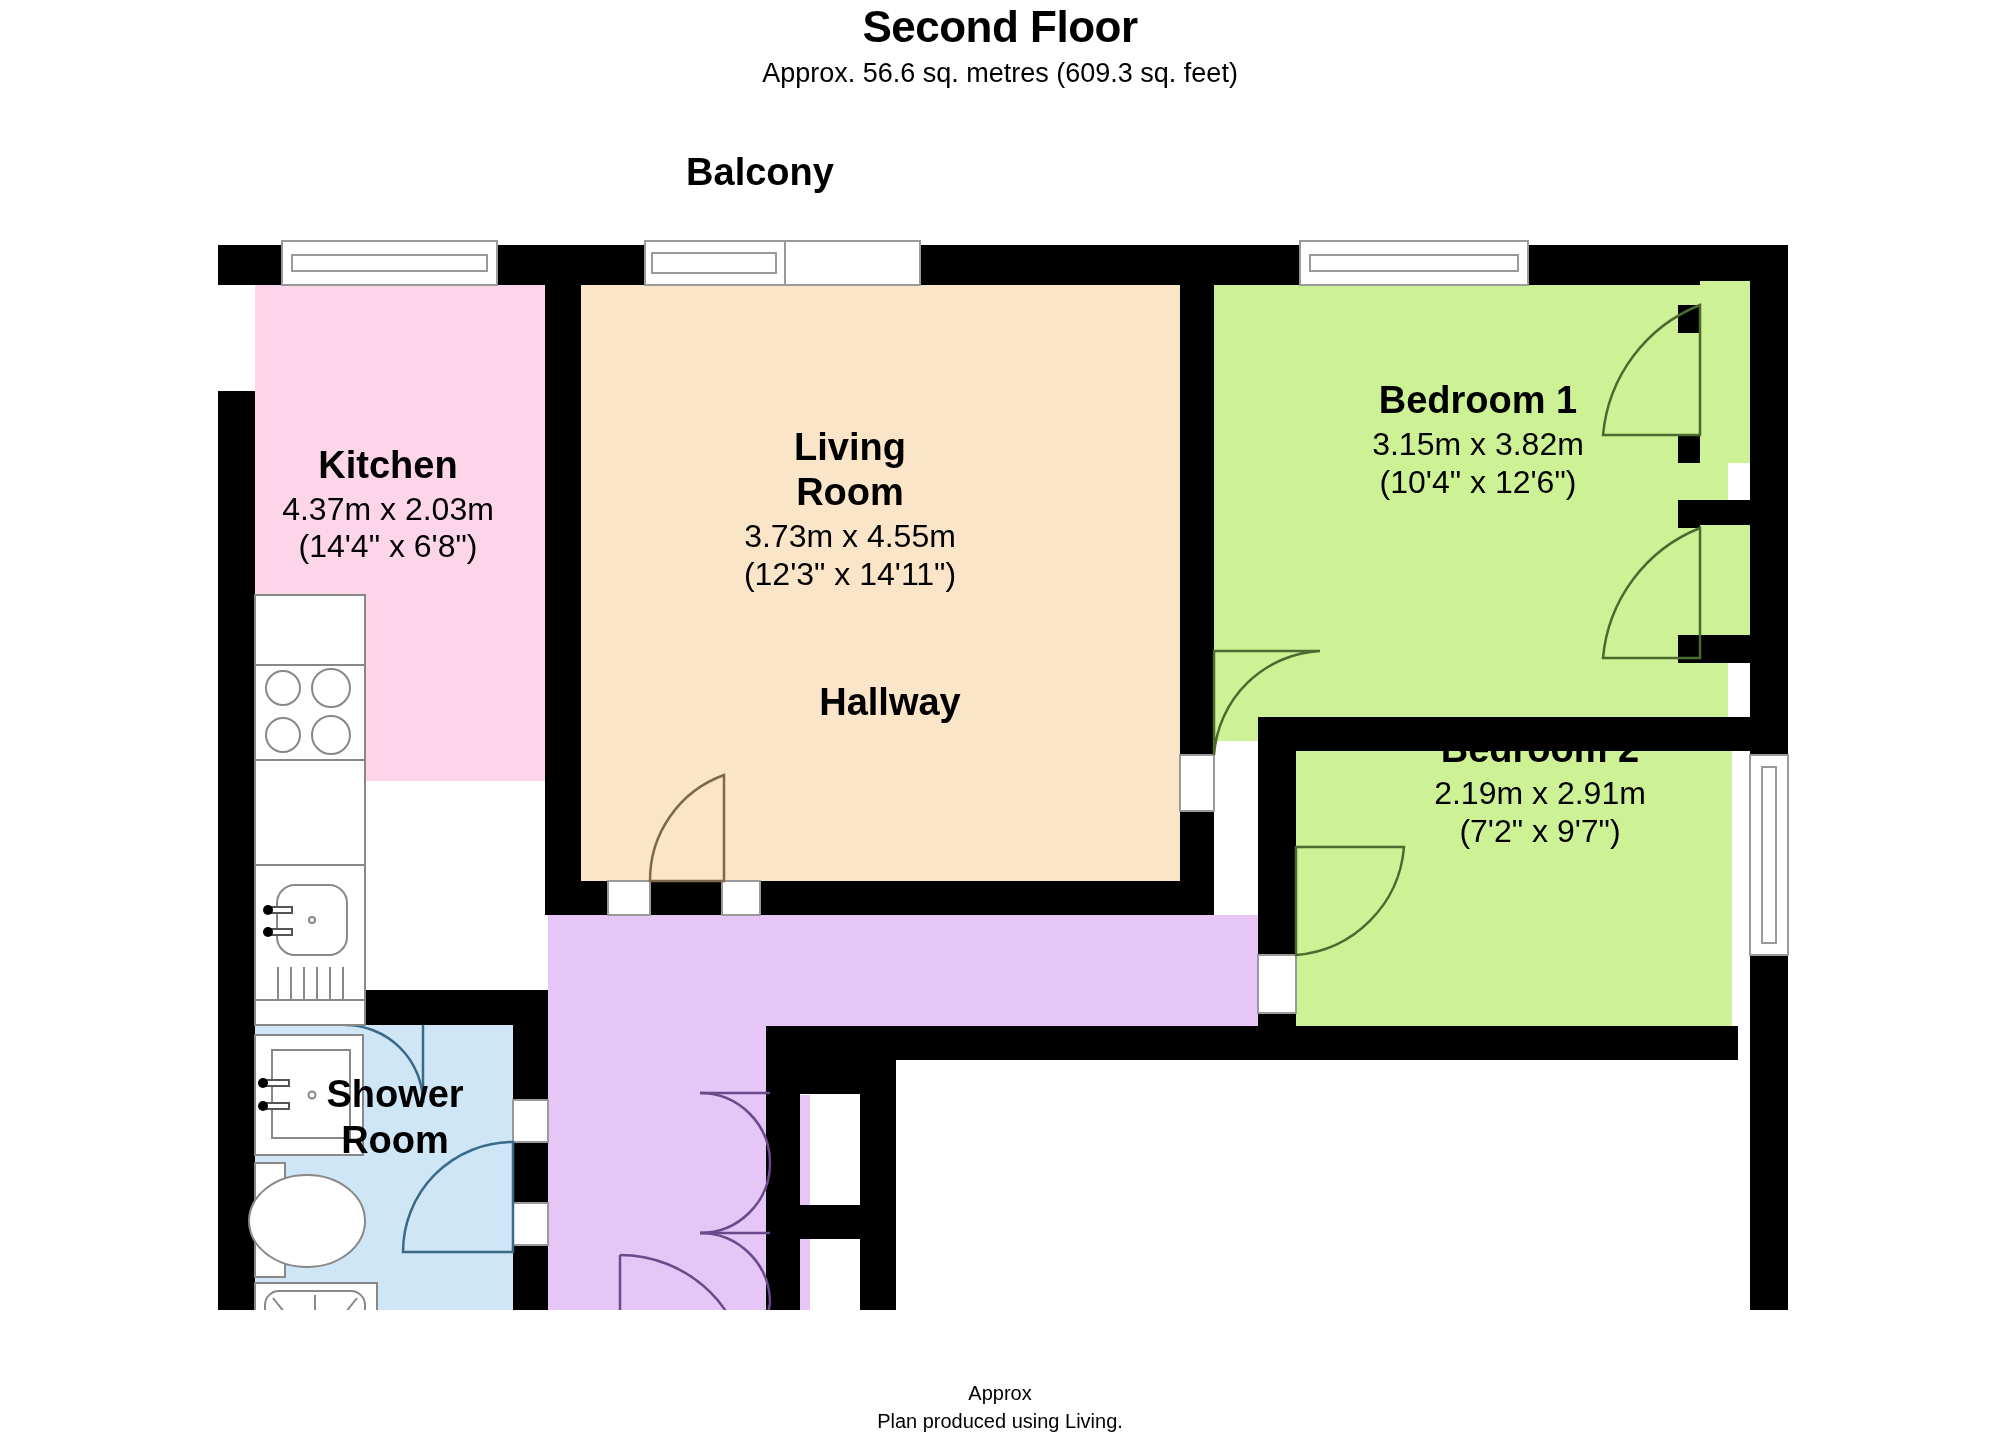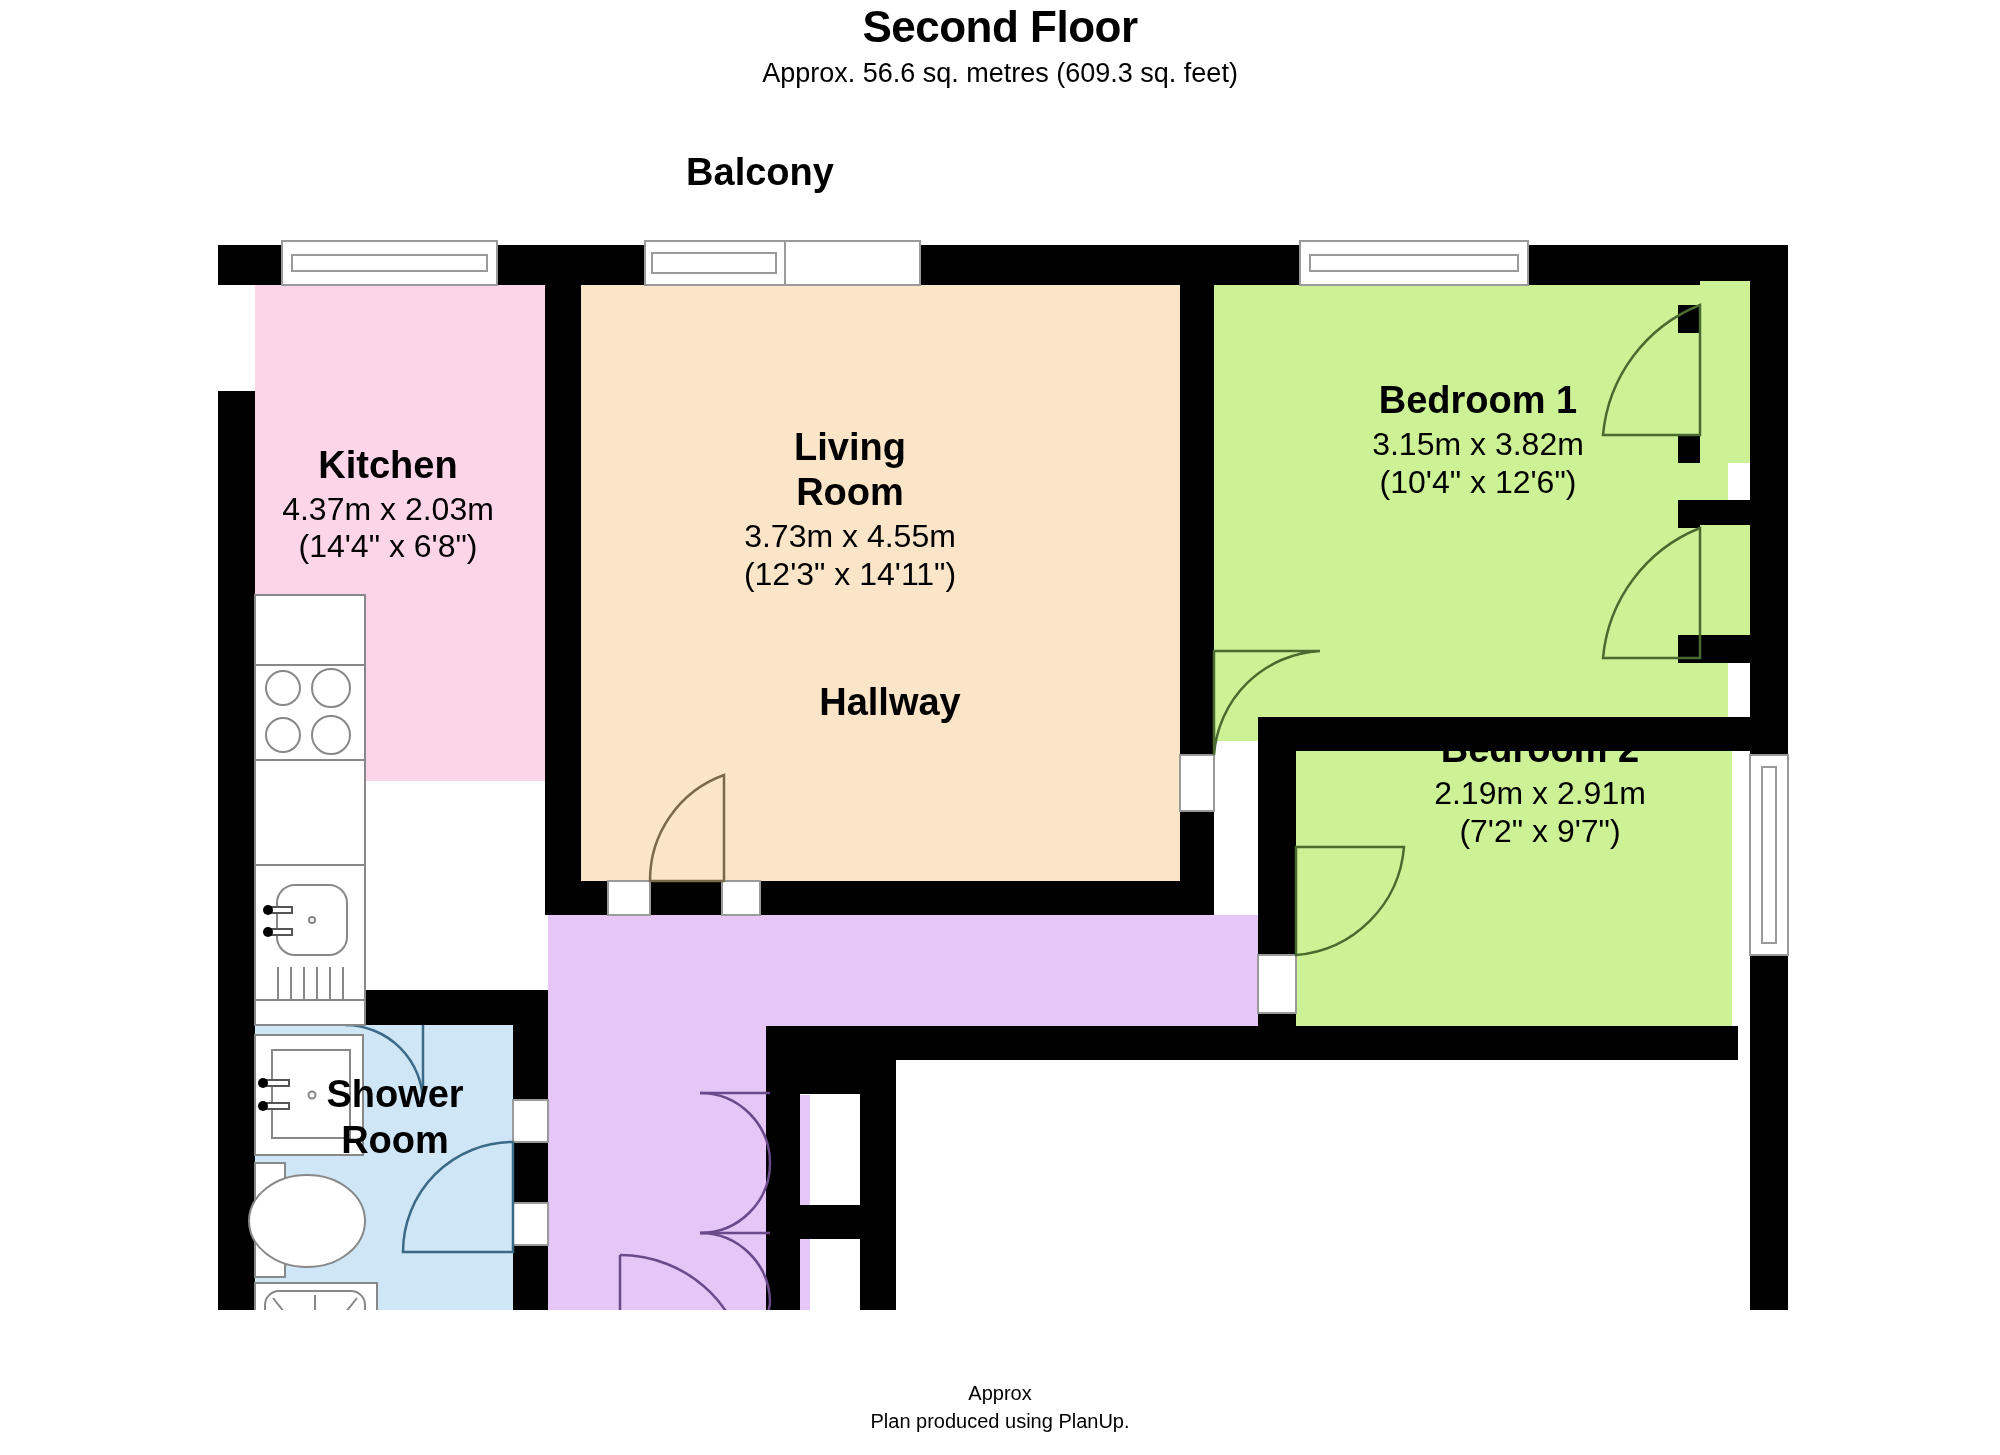--- a/index.html
+++ b/index.html
@@ -339,15 +339,15 @@
 
       <g>
         <text class="rlabel" x="395" y="1012">Shower</text>
         <text class="rlabel" x="395" y="1058">Room</text>
       </g>
     </g>
 
   </svg>
 
   <div class="hdr" id="approx-note">Approx</div>
-  <div class="hdr" id="planup-note">Plan produced using PlanUp.</div>
+  <div class="hdr" id="planup-note">Plan produced using Living.</div>
 
 </div>
 
 </body></html>

